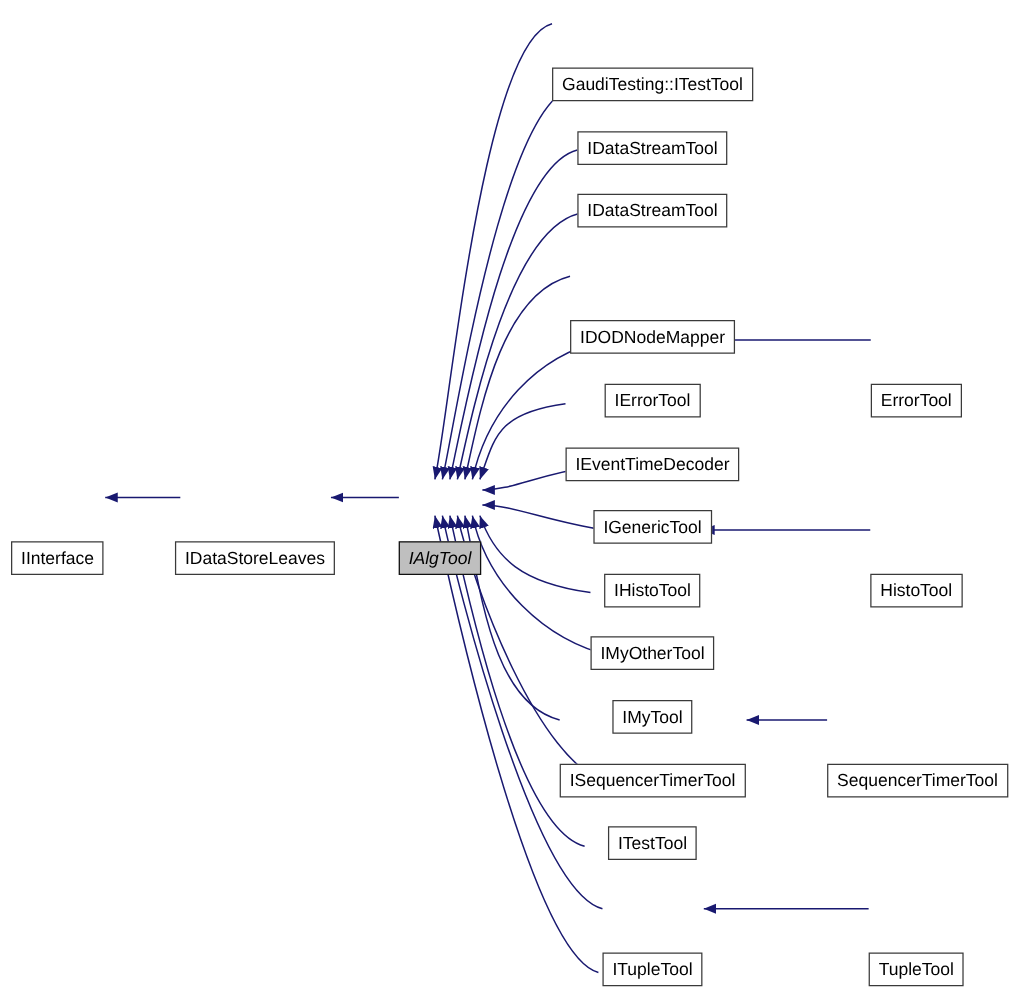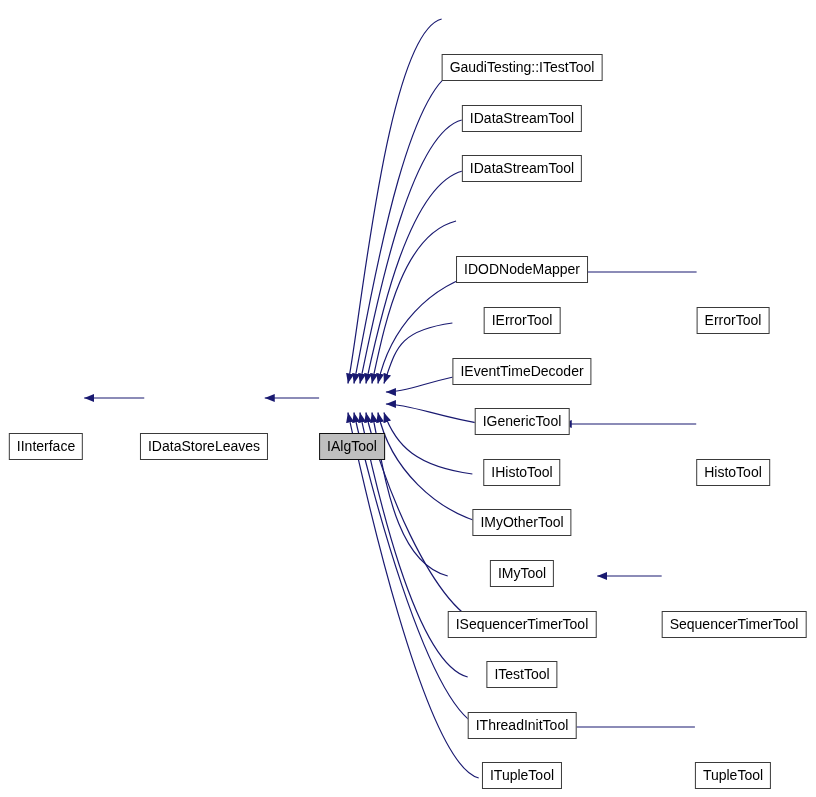--- a/index.html
+++ b/index.html
@@ -34,20 +34,21 @@
     border:1.5px solid var(--border);
     color:var(--text);
     font-size:14px;
     white-space:nowrap;
     text-align:center;
     margin-top:48px;
   }
   .node.focus{
     background:var(--focus-fill);
     border-color:var(--focus-border);
+    font-style:italic;
   }
 </style>
 </head>
 <body>
 
 <div id="diagram">
   <svg id="edges" width="816" height="797" viewBox="0 0 816 797">
     <defs>
       <marker id="arrowhead" markerUnits="userSpaceOnUse" markerWidth="12" markerHeight="10" refX="10" refY="4" orient="auto">
         <path id="arrowhead-shape" d="M0,0 L10,4 L0,8 z" fill="#191970"></path>
@@ -87,21 +88,20 @@
   <div class="node" style="--cx:522px;--cy:120px">IDataStreamTool</div>
   <div class="node" style="--cx:522px;--cy:221px">IDODNodeMapper</div>
   <div class="node" style="--cx:522px;--cy:272px">IErrorTool</div>
   <div class="node" style="--cx:522px;--cy:323px">IEventTimeDecoder</div>
   <div class="node" style="--cx:522px;--cy:373px">IGenericTool</div>
   <div class="node" style="--cx:522px;--cy:424px">IHistoTool</div>
   <div class="node" style="--cx:522px;--cy:474px">IMyOtherTool</div>
   <div class="node" style="--cx:522px;--cy:525px">IMyTool</div>
   <div class="node" style="--cx:522px;--cy:576px">ISequencerTimerTool</div>
   <div class="node" style="--cx:522px;--cy:626px">ITestTool</div>
-  <div class="node" style="--cx:522px;--cy:677px">IThreadInitTool</div>
   <div class="node" style="--cx:522px;--cy:727px">ITupleTool</div>
   <div class="node" style="--cx:522px;--cy:778px">IHistoTool</div>
 
   <div class="node" style="--cx:733px;--cy:272px">ErrorTool</div>
   <div class="node" style="--cx:733px;--cy:424px">HistoTool</div>
   <div class="node" style="--cx:734px;--cy:576px">SequencerTimerTool</div>
   <div class="node" style="--cx:733px;--cy:727px">TupleTool</div>
 </div>
 
 </body></html>

